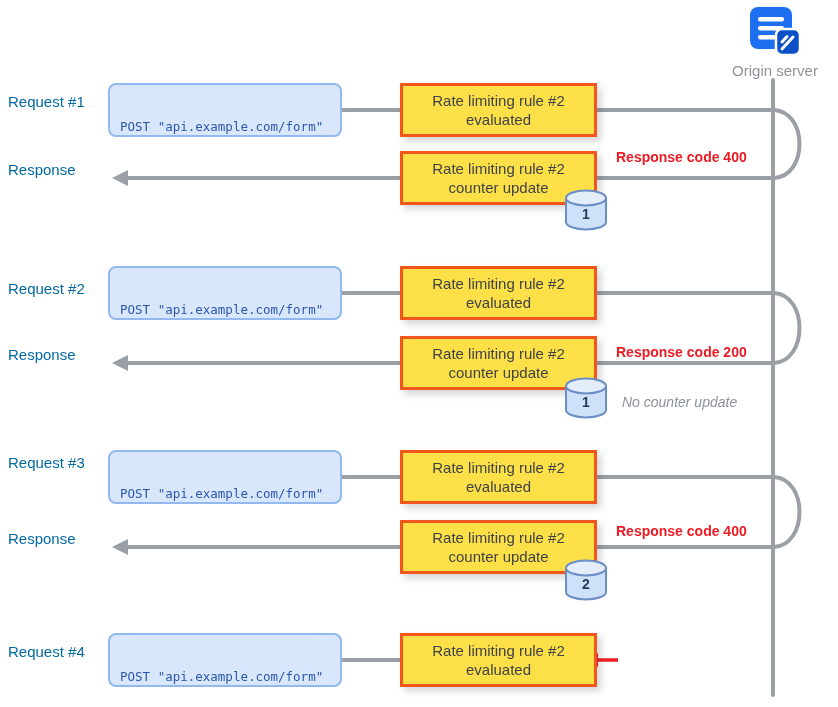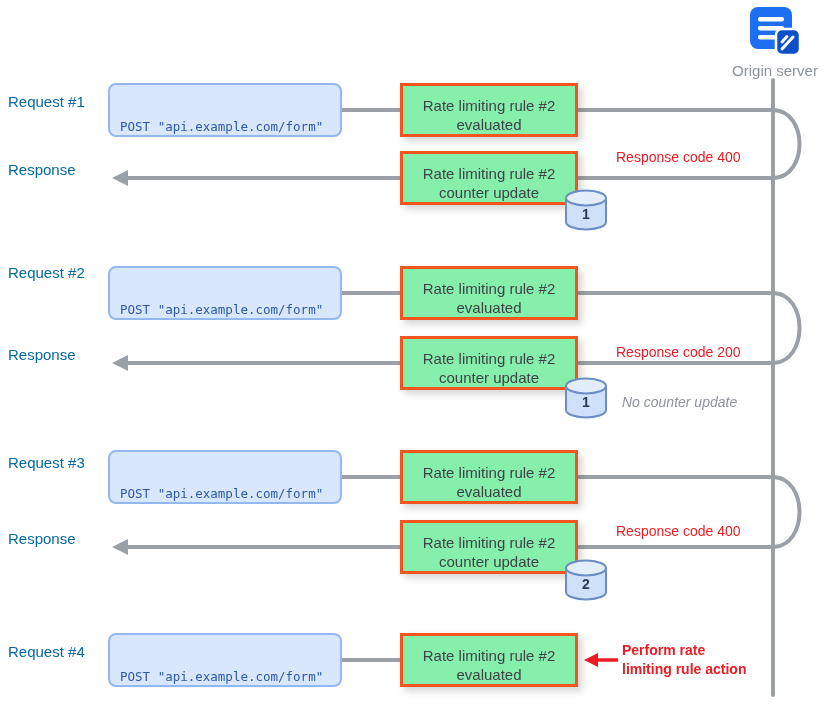--- a/index.html
+++ b/index.html
@@ -12,29 +12,29 @@
     font-size:15px;color:#0369a1;white-space:nowrap;
   }
   .payload-box{
     position:absolute;left:108px;width:234px;height:54px;box-sizing:border-box;
     background:#d9e7fc;border:2px solid #93b7ef;border-radius:8px;
     padding:4px 10px;
     font-family:"DejaVu Sans Mono",monospace;font-size:12.5px;line-height:15px;
     color:#2b57ad;white-space:pre;overflow:hidden;
   }
   .rule-box{
-    position:absolute;left:400px;width:178px;height:54px;box-sizing:border-box;
-    background:#86efac;border:3px solid #f2561d;
+    position:absolute;left:400px;width:197px;height:54px;box-sizing:border-box;
+    background:#fde047;border:3px solid #f2561d;
     box-shadow:4px 4px 7px rgba(60,64,67,.22);
-    display:flex;flex-direction:column;align-items:center;justify-content:flex-end;
+    display:flex;flex-direction:column;align-items:center;justify-content:center;
     font-size:15px;line-height:19px;color:#3f4347;text-align:center;
   }
   .status-red{
     position:absolute;left:616px;font-size:14px;line-height:17px;
-    font-weight:normal;color:#ed1c24;white-space:nowrap;
+    font-weight:bold;color:#ed1c24;white-space:nowrap;
   }
   .note-gray{
     position:absolute;left:622px;font-size:14px;line-height:17px;
     color:#8d939b;white-space:nowrap;font-style:italic;
   }
   .action-red{
     position:absolute;left:622px;font-size:14px;line-height:19px;
     font-weight:bold;color:#ed1c24;white-space:nowrap;
   }
   .cylinder{position:absolute;left:563px;width:46px;height:46px;}
@@ -94,21 +94,21 @@
       <rect x="10" y="30" width="18" height="4.5" rx="2" fill="#ffffff"></rect>
       <rect x="28" y="24" width="24" height="26" rx="6" fill="#0b50c8" stroke="#ffffff" stroke-width="2.5"></rect>
       <line x1="34" y1="44" x2="45" y2="32" stroke="#ffffff" stroke-width="3" stroke-linecap="round"></line>
       <line x1="34" y1="37" x2="39" y2="31.5" stroke="#ffffff" stroke-width="3" stroke-linecap="round"></line>
     </svg>
   </div>
   <div class="origin-label">Origin server</div>
 
   <div class="lane-label" style="top:93px">Request #1</div>
   <div class="lane-label" style="top:161px">Response</div>
-  <div class="lane-label" style="top:264px">Request #2</div>
+  <div class="lane-label" style="top:280px">Request #2</div>
   <div class="lane-label" style="top:346px">Response</div>
   <div class="lane-label" style="top:454px">Request #3</div>
   <div class="lane-label" style="top:530px">Response</div>
   <div class="lane-label" style="top:643px">Request #4</div>
 
   <div class="payload-box" style="top:83px">
     <div>POST "api.example.com/form"</div>
     
     
   </div>
@@ -176,18 +176,14 @@
       <path d="M3 10 v24 a20 7.5 0 0 0 40 0 v-24" fill="#cfe1f8" stroke="#6b8ec6" stroke-width="2"></path>
       <ellipse cx="23" cy="10" rx="20" ry="7.5" fill="#e4eefb" stroke="#6b8ec6" stroke-width="2"></ellipse>
       <text x="23" y="31" text-anchor="middle" font-size="14" font-weight="bold" fill="#243b57" font-family="Liberation Sans, sans-serif">2</text>
     </svg>
   </div>
 
   <div class="status-red" style="top:149px">Response code 400</div>
   <div class="status-red" style="top:344px">Response code 200</div>
   <div class="note-gray" style="top:394px">No counter update</div>
   <div class="status-red" style="top:523px">Response code 400</div>
-  <div class="action-red" style="top:641px">
-    <div>Perform rate</div>
-    <div>limiting rule action</div>
-  </div>
 
 </div>
 
 </body></html>

